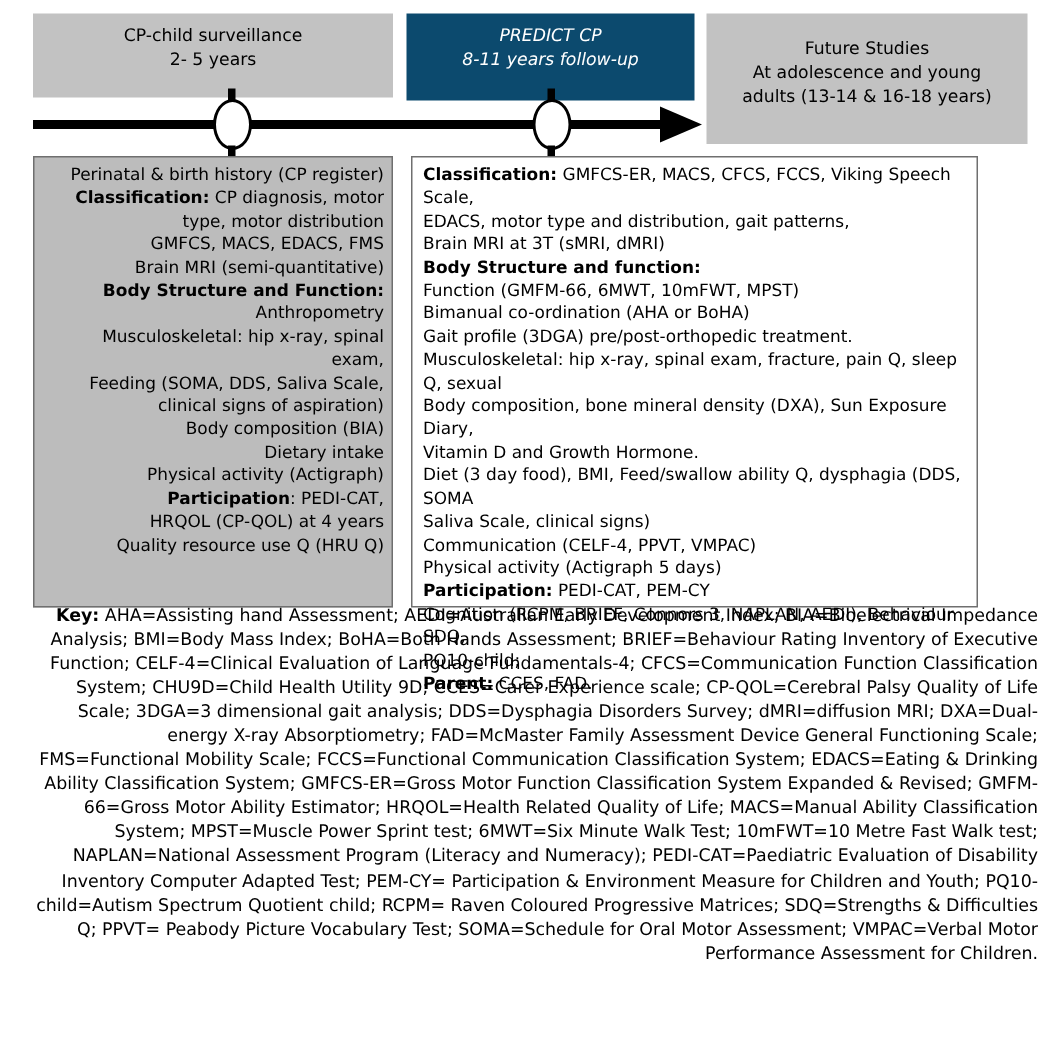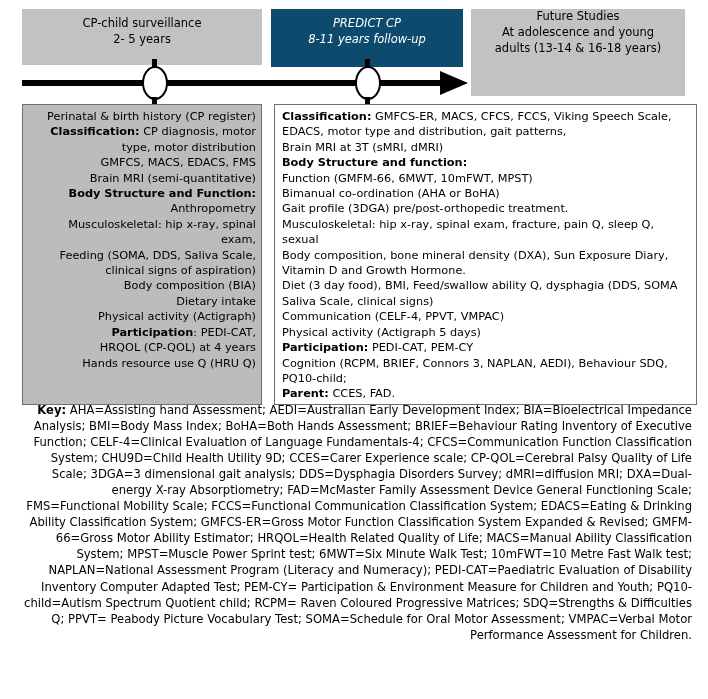--- a/index.html
+++ b/index.html
@@ -44,21 +44,21 @@
     left: 22px; top: 9px;
     width: 240px; height: 56px;
   }
   #phase-box-predict {
     left: 271px; top: 9px;
     width: 192px; height: 58px;
   }
   #phase-box-future {
     left: 471px; top: 9px;
     width: 214px; height: 87px;
-    padding-top: 0;
+    padding-top: 16px;
   }
   .phase-line { display: block; }
 
   
   #timeline-arrow-shaft {
     position: absolute;
     left: 22px; top: 80px;
     width: 420px; height: 6px;
     background: #000000;
   }
@@ -104,21 +104,21 @@
     background: #bcbcbc;
     border: 1px solid #6f6f6f;
     padding: 4px 5px 4px 8px;
     font-size: 11.3px;
     line-height: 1.365;
     text-align: right;
   }
   #panel-predict {
     position: absolute;
     left: 274px; top: 104px;
-    width: 423px; height: 301px;
+    width: 378px; height: 301px;
     box-sizing: border-box;
     background: #ffffff;
     border: 1px solid #6f6f6f;
     padding: 4px 5px 4px 7px;
     font-size: 11.3px;
     line-height: 1.365;
   }
   .panel-line { display: block; }
   .bold { font-weight: bold; }
 
@@ -177,21 +177,21 @@
     <span class="panel-line"><span>Anthropometry</span></span>
     <span class="panel-line"><span>Musculoskeletal: hip x-ray, spinal</span></span>
     <span class="panel-line"><span>exam,</span></span>
     <span class="panel-line"><span>Feeding (SOMA, DDS, Saliva Scale,</span></span>
     <span class="panel-line"><span>clinical signs of aspiration)</span></span>
     <span class="panel-line"><span>Body composition (BIA)</span></span>
     <span class="panel-line"><span>Dietary intake</span></span>
     <span class="panel-line"><span>Physical activity (Actigraph)</span></span>
     <span class="panel-line"><span class="bold">Participation</span><span>: PEDI-CAT,</span></span>
     <span class="panel-line"><span>HRQOL (CP-QOL) at 4 years</span></span>
-    <span class="panel-line"><span>Hands resource use Q (HRU Q)</span></span>
+    <span class="panel-line"><span>Quality resource use Q (HRU Q)</span></span>
   </div>
 
 <div id="panel-predict">
     <span class="panel-line"><span class="bold">Classification:</span><span> GMFCS-ER, MACS, CFCS, FCCS, Viking Speech Scale,</span></span>
     <span class="panel-line"><span>EDACS, motor type and distribution, gait patterns,</span></span>
     <span class="panel-line"><span>Brain MRI at 3T (sMRI, dMRI)</span></span>
     <span class="panel-line"><span class="bold">Body Structure and function:</span></span>
     <span class="panel-line"><span>Function (GMFM-66, 6MWT, 10mFWT, MPST)</span></span>
     <span class="panel-line"><span>Bimanual co-ordination (AHA or BoHA)</span></span>
     <span class="panel-line"><span>Gait profile (3DGA) pre/post-orthopedic treatment.</span></span>

